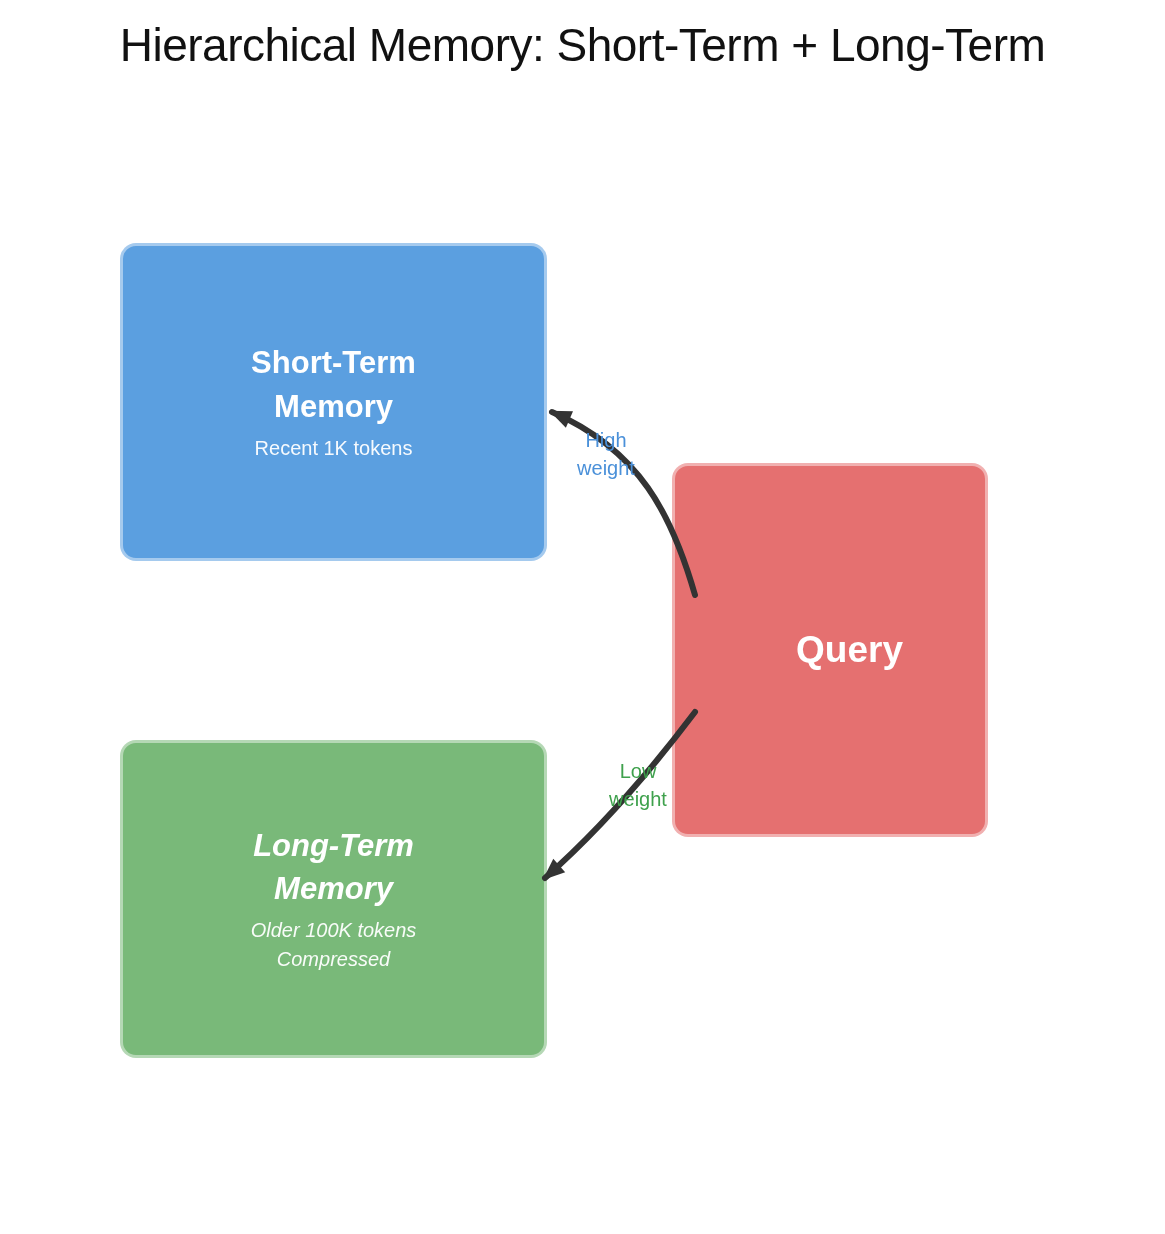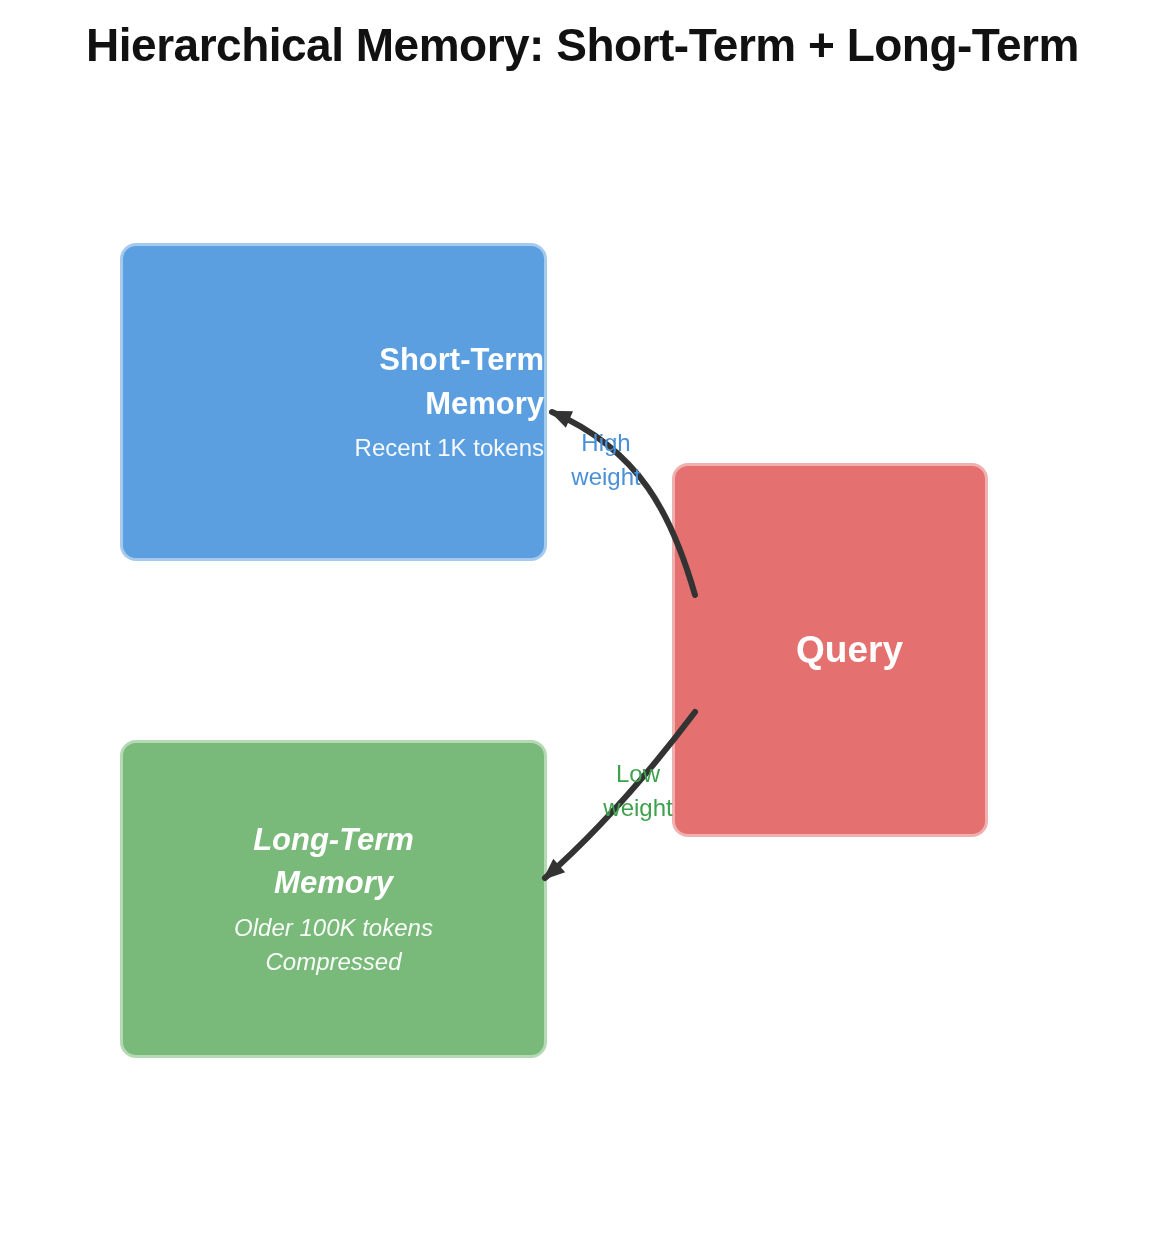--- a/index.html
+++ b/index.html
@@ -16,61 +16,60 @@
     overflow: hidden;
   }
   .title {
     position: absolute;
     top: 18px;
     left: 0;
     width: 100%;
     margin: 0;
     text-align: center;
     font-size: 46px;
-    font-weight: 700;
+    font-weight: 400;
     letter-spacing: -0.5px;
     color: #111111;
   }
   .node {
     position: absolute;
     border-radius: 16px;
     display: flex;
     flex-direction: column;
     align-items: center;
     justify-content: center;
     text-align: center;
     color: #ffffff;
     box-sizing: border-box;
     border: 3px solid rgba(255,255,255,0.45);
   }
   .node-short {
     left: 120px; top: 243px;
     width: 427px; height: 318px;
     background: var(--short-term-fill, #5B9FE0);
-    align-items: flex-end;
   }
   .node-long {
     left: 120px; top: 740px;
     width: 427px; height: 318px;
     background: var(--long-term-fill, #79B979);
     font-style: italic;
   }
   .node-query {
     left: 672px; top: 463px;
     width: 316px; height: 374px;
     background: var(--query-fill, #E57070);
     padding-left: 39px;
   }
   .node-title-line {
     font-size: 31px;
     font-weight: 700;
     line-height: 1.4;
   }
   .node-sub-line {
-    font-size: 24px;
+    font-size: 20px;
     font-weight: 400;
     line-height: 1.45;
     color: rgba(255,255,255,0.95);
   }
   .node-sub-block { margin-top: 6px; }
   .query-label {
     font-size: 37px;
     font-weight: 700;
   }
   .arrow-layer {
@@ -86,21 +85,21 @@
     stroke-width: 6;
     stroke-linecap: round;
   }
   .arrowhead {
     fill: var(--arrow-color, #333333);
   }
   .arrow-label {
     position: absolute;
     width: 120px;
     text-align: center;
-    font-size: 24px;
+    font-size: 20px;
     line-height: 1.42;
     font-weight: 400;
   }
   .arrow-label-high {
     left: 546px; top: 426px;
     color: var(--high-label-color, #4A90D9);
   }
   .arrow-label-low {
     left: 578px; top: 757px;
     color: var(--low-label-color, #3FA14D);

